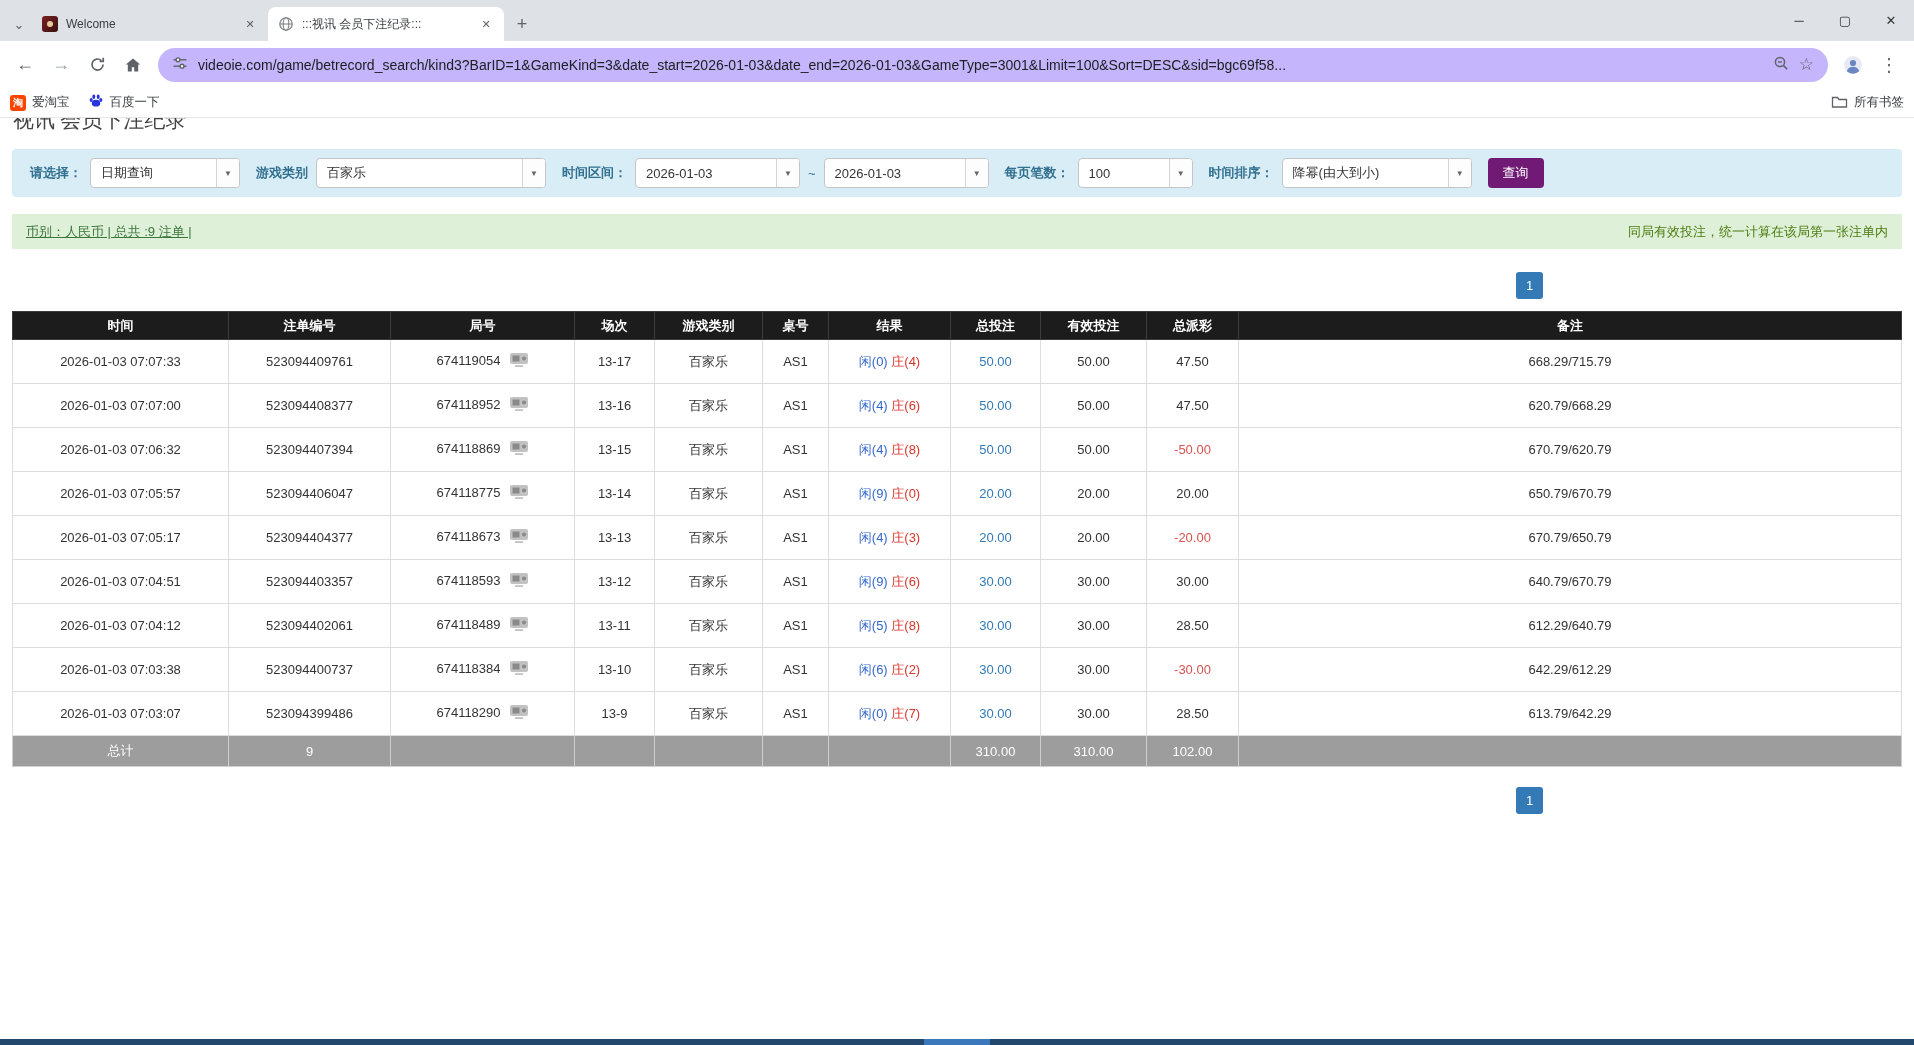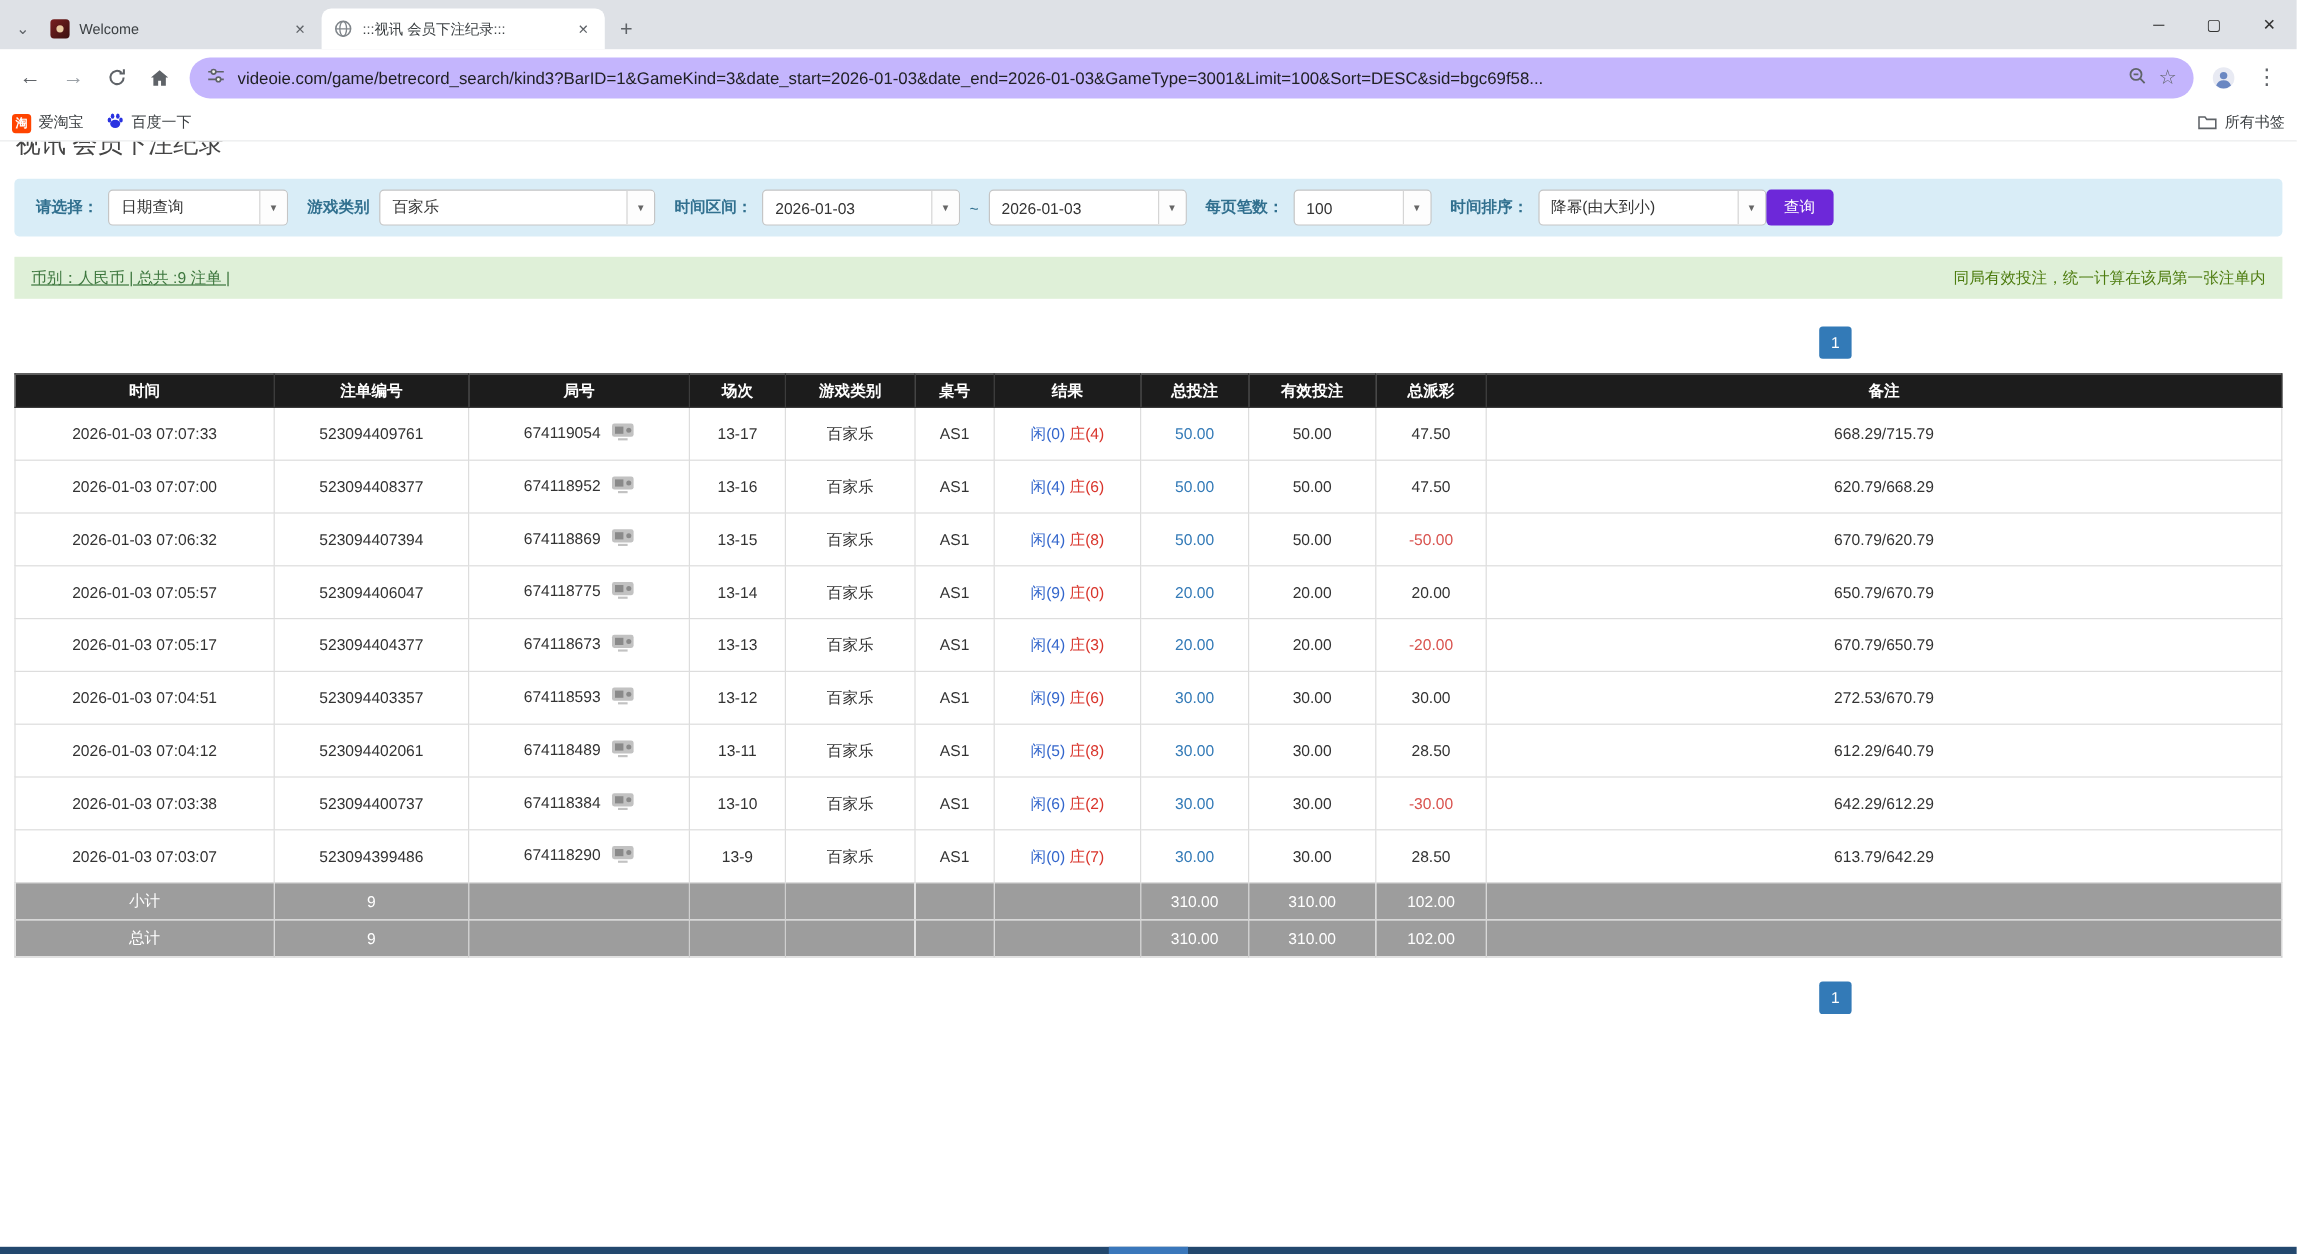--- a/index.html
+++ b/index.html
@@ -66,21 +66,21 @@
   }
   .flabel{ color:#31708f; font-weight:bold; margin:0 8px 0 16px; white-space:nowrap; }
   .flabel:first-child{ margin-left:0; }
   .combo{ background:#fff; border:1px solid #c5c5c5; border-radius:4px; height:30px;
     display:flex; align-items:center; color:#333; overflow:hidden; }
   .combo .val{ flex:1; padding:0 10px; white-space:nowrap; overflow:hidden; }
   .combo .caret{ width:23px; height:100%; border-left:1px solid #d5d5d5; display:flex;
     align-items:center; justify-content:center; font-size:8px; color:#666; background:#fdfdfd; }
   .w150{ width:150px; } .w230{ width:230px; } .w165{ width:165px; } .w115{ width:115px; } .w190{ width:190px; }
   .tilde{ color:#31708f; margin:0 8px; }
-  .btn-search{ background:#6d28d9; color:#fff; border:none; border-radius:4px;
+  .btn-search{ margin-left:16px; background:#701a75; color:#fff; border:none; border-radius:4px;
     height:30px; padding:0 15px; font-size:13px; cursor:pointer; font-family:inherit; }
 
   .greenbar{
     margin:17px 12px 0; background:#dff0d8; height:35px; display:flex; align-items:center;
     justify-content:space-between; padding:0 14px; font-size:13px;
   }
   .greenbar .sum-left{ color:#3c763d;text-decoration:underline; }
   .greenbar .sum-right{ color:#4d7c0f; }
 
   .pager{ display:flex; justify-content:flex-end; padding-right:371px; margin-top:23px; }
@@ -400,21 +400,21 @@
                 <circle cx="15" cy="6.5" r="2.1" fill="#8a8a8a"></circle>
                 <rect x="6" y="13.2" width="8" height="1.8" fill="#c2c2c2"></rect>
               </svg></button></td>
           <td>13-12</td>
           <td>百家乐</td>
           <td>AS1</td>
           <td><span class="player">闲(9)</span> <span class="banker">庄(6)</span></td>
           <td><a class="bluelink">30.00</a></td>
           <td>30.00</td>
           <td>30.00</td>
-          <td>272.53/670.79</td>
+          <td>640.79/670.79</td>
         </tr>
         <tr>
           <td>2026-01-03 07:04:12</td>
           <td>523094402061</td>
           <td><span>674118489</span><button class="icon-btn"><svg width="20" height="16" viewBox="0 0 20 16">
                 <rect x="1" y="1" width="18" height="11" rx="2" fill="#c2c2c2"></rect>
                 <rect x="3.5" y="3.5" width="7" height="6" fill="#8a8a8a"></rect>
                 <circle cx="15" cy="6.5" r="2.1" fill="#8a8a8a"></circle>
                 <rect x="6" y="13.2" width="8" height="1.8" fill="#c2c2c2"></rect>
               </svg></button></td>
@@ -457,45 +457,32 @@
           <td>13-9</td>
           <td>百家乐</td>
           <td>AS1</td>
           <td><span class="player">闲(0)</span> <span class="banker">庄(7)</span></td>
           <td><a class="bluelink">30.00</a></td>
           <td>30.00</td>
           <td>28.50</td>
           <td>613.79/642.29</td>
         </tr>
         <tr class="sumrow">
-          <td>小计</td>
+          <td>总计</td>
           <td>9</td>
           <td></td>
           <td></td>
           <td></td>
           <td></td>
           <td></td>
           <td>310.00</td>
           <td>310.00</td>
           <td>102.00</td>
           <td></td>
         </tr>
-        <tr class="sumrow">
-          <td>总计</td>
-          <td>9</td>
-          <td></td>
-          <td></td>
-          <td></td>
-          <td></td>
-          <td></td>
-          <td>310.00</td>
-          <td>310.00</td>
-          <td>102.00</td>
-          <td></td>
-        </tr>
       </tbody>
   </table>
 
   <div class="pager bottom">
     <span class="pagebtn">1</span>
   </div>
 
 </div>
 
 <div class="footer-strip">

